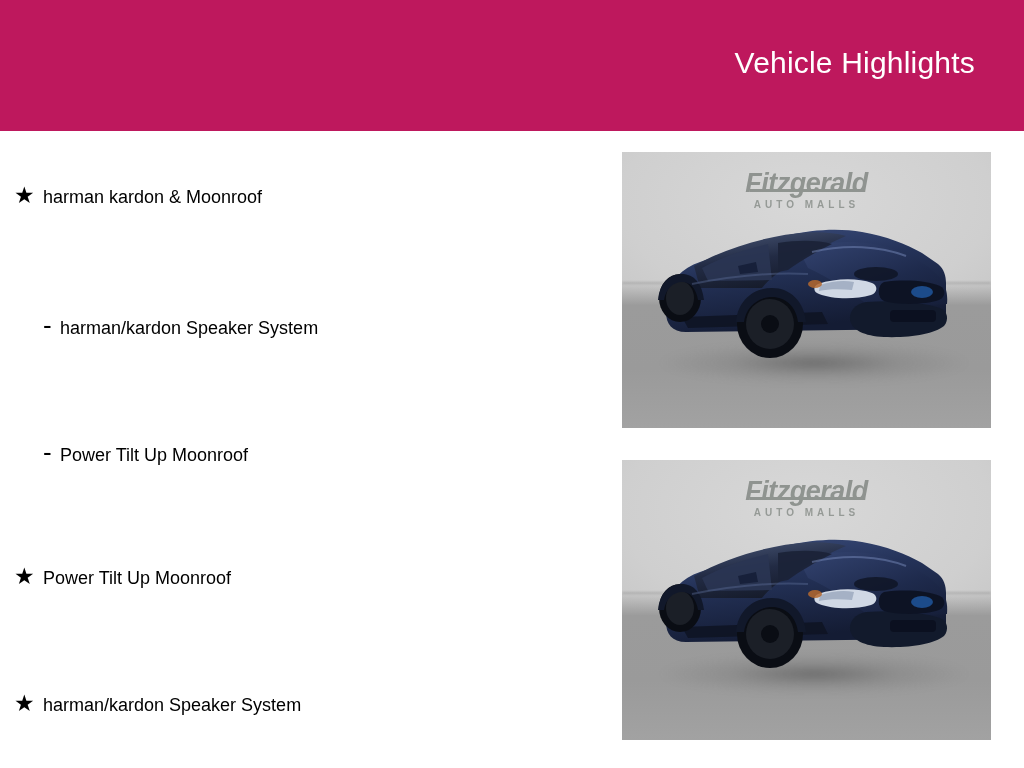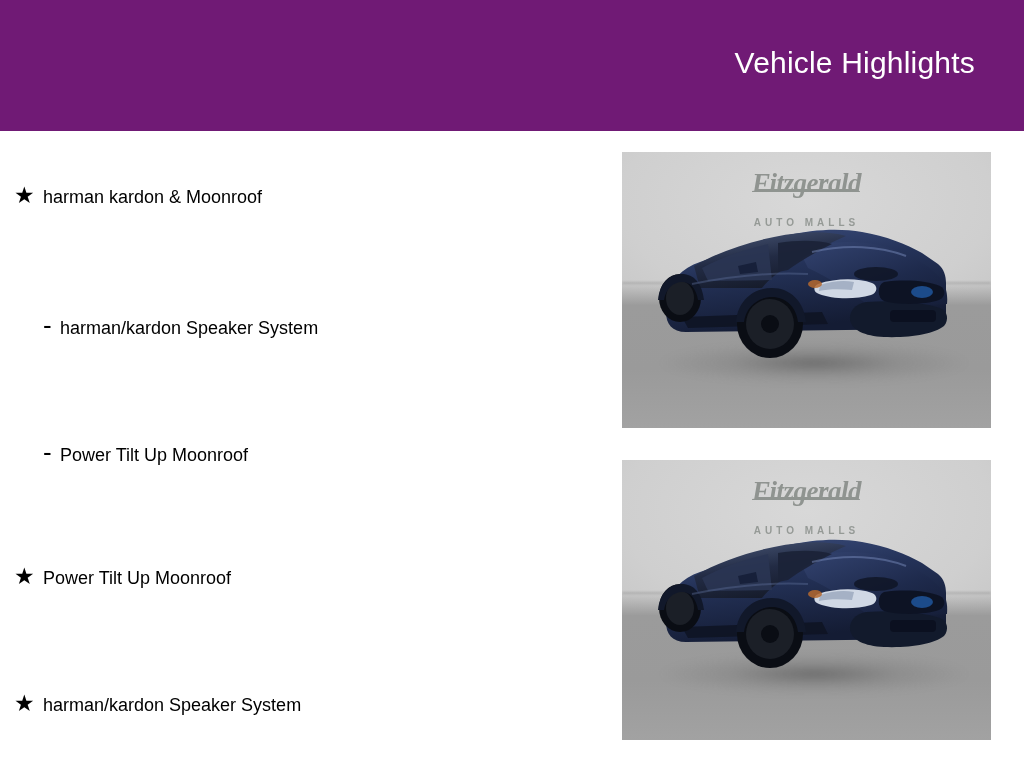--- a/index.html
+++ b/index.html
@@ -22,21 +22,21 @@
     background: #ffffff;
   }
 
   
   .header-bar {
     position: absolute;
     left: 0;
     top: 0;
     width: 1024px;
     height: 131px;
-    background: #701a75;
+    background: #be185d;
   }
   .header-title {
     position: absolute;
     right: 49px;
     top: 48px;
     color: #ffffff;
     font-size: 30px;
     font-weight: 400;
     letter-spacing: 0.2px;
     white-space: nowrap;
@@ -131,42 +131,42 @@
     left: 50%;
     top: 6.5%;
     transform: translateX(-50%);
     text-align: center;
     color: #8a8f8b;
     opacity: 0.88;
     pointer-events: none;
     line-height: 1;
   }
   .wm-main {
-    font-family: Liberation Serif, serif;
+    font-family: Liberation Sans, sans-serif;
     font-style: italic;
     font-weight: 700;
     font-size: 27px;
     letter-spacing: -0.5px;
     display: block;
     position: relative;
     color: #868b87;
   }
   .wm-main::after {
     content: "";
     position: absolute;
     left: 4%;
     right: 2%;
     bottom: 5px;
     height: 3px;
     background: #868b87;
     transform: skewX(-12deg);
   }
   .wm-sub {
     display: block;
-    margin-top: 21px;
+    margin-top: 3px;
     font-family: "Liberation Sans", sans-serif;
     font-weight: 700;
     font-size: 10px;
     letter-spacing: 4px;
     color: #8d928e;
   }
 
   
   .car-shadow {
     position: absolute;

